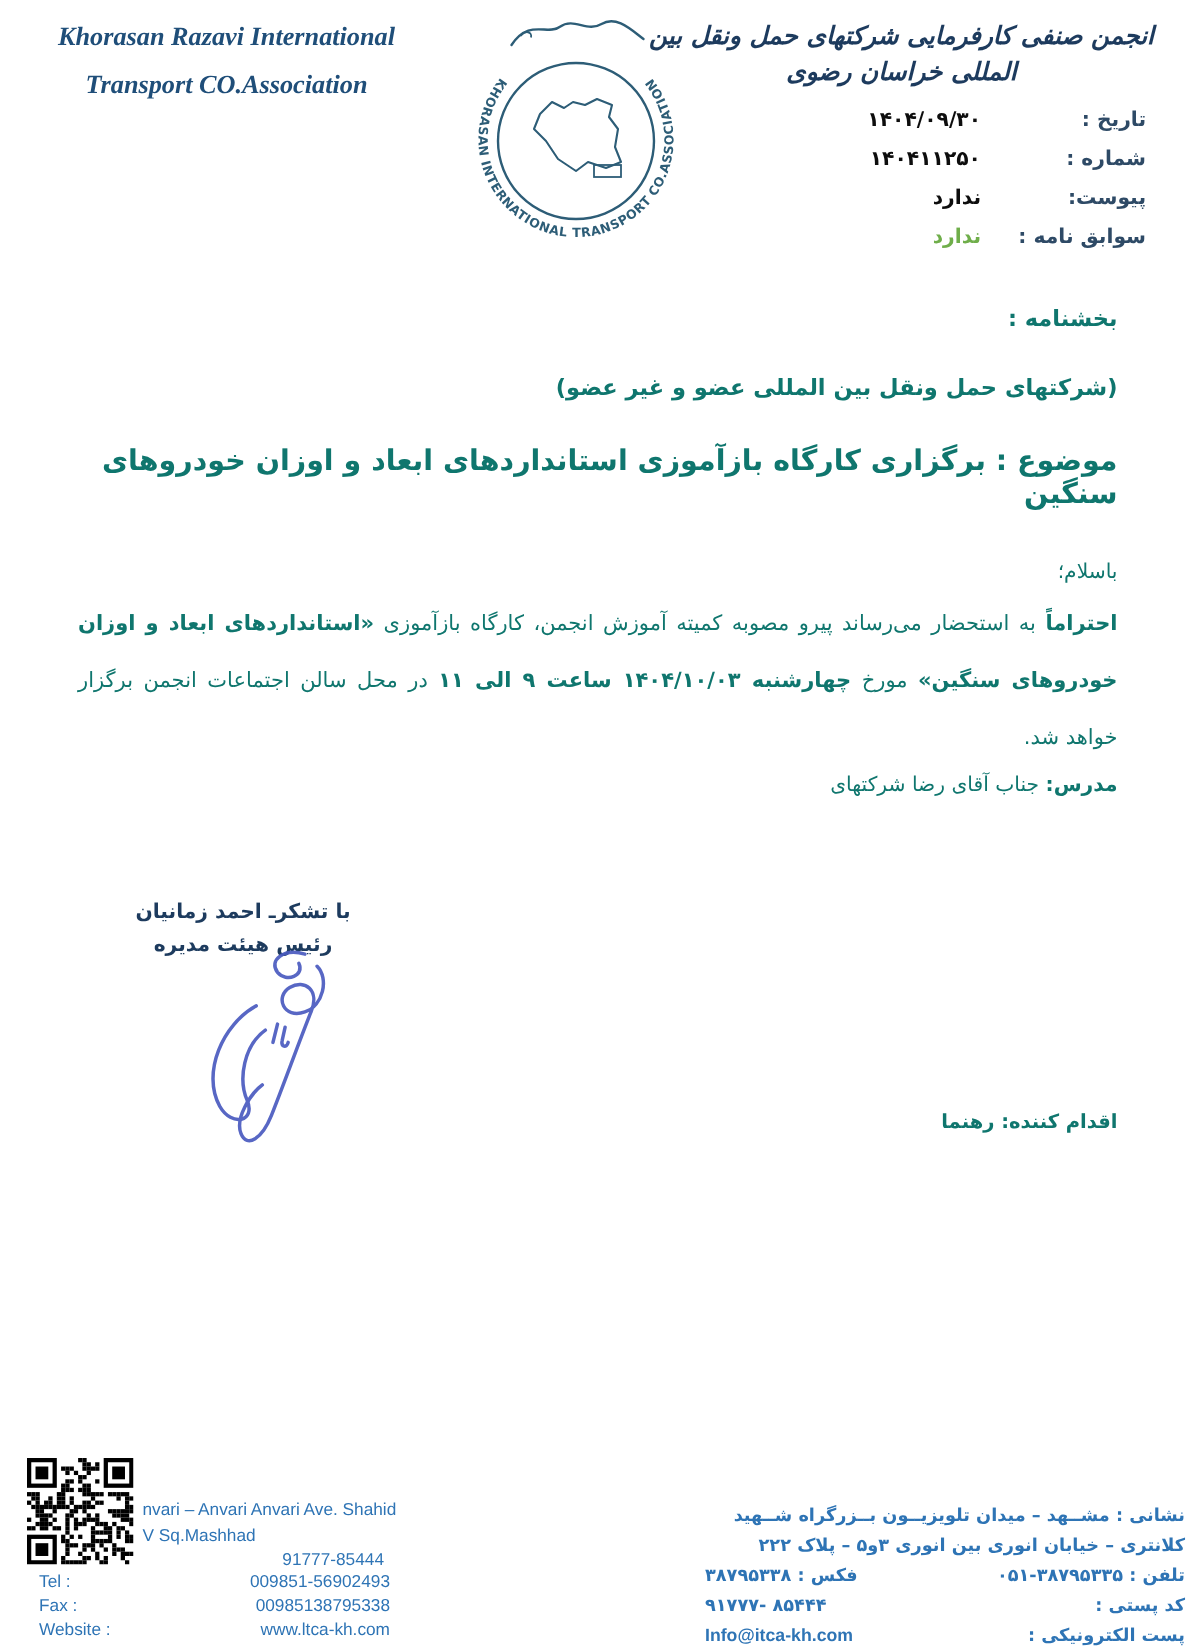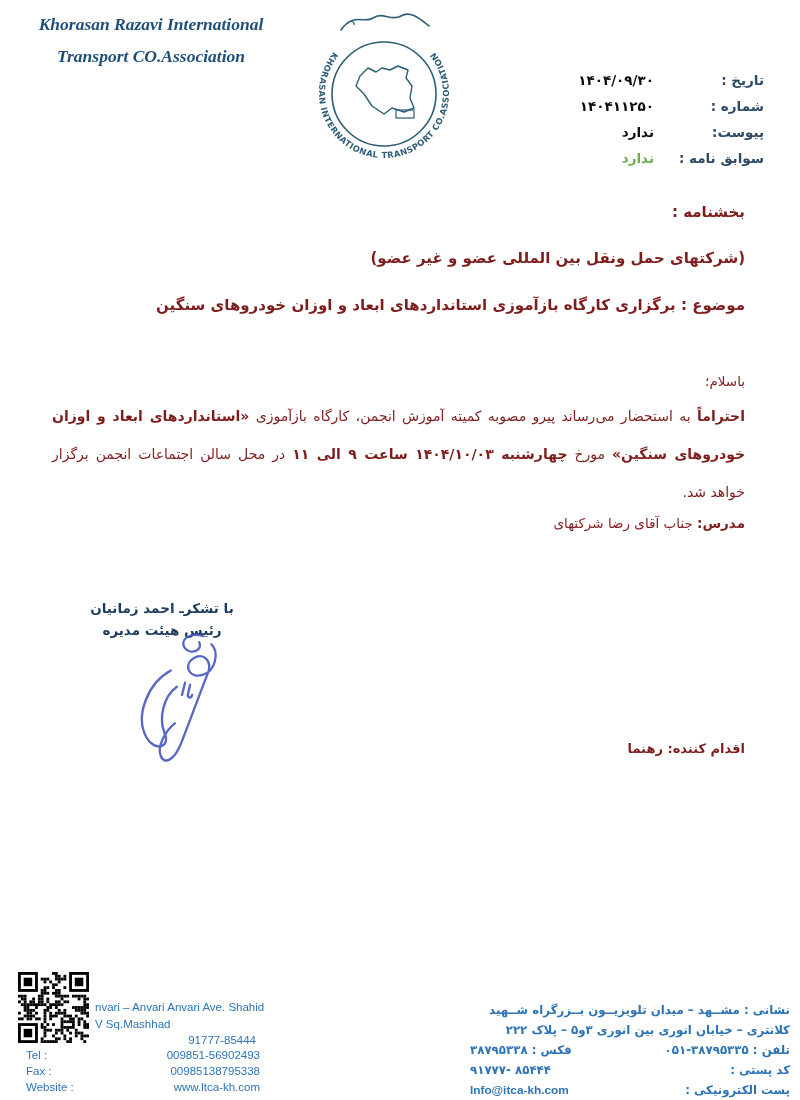--- a/index.html
+++ b/index.html
@@ -21,24 +21,24 @@
   .seal{left:303px;top:4px;width:162px;height:174px;}
   
   .fa-cal{right:8px;top:12px;width:382px;text-align:center;direction:rtl;
           font-weight:bold;font-style:italic;font-size:16.5px;line-height:1.45;color:#1d3b5e;}
   .fa-meta{right:36px;top:70px;width:232px;direction:rtl;font-size:13.5px;line-height:20px;}
   .fa-meta .row{display:grid;grid-template-columns:96px 1fr;margin-bottom:6px;}
   .fa-meta .lbl{color:#2e4a66;font-weight:600;}
   .fa-meta .val{font-weight:bold;color:#0d0d0d;padding-right:14px;}
   .green{color:#6FAE4A !important;}
   
-  .fa-line{right:55px;direction:rtl;text-align:right;color:#7f1d1d;}
+  .fa-line{right:55px;direction:rtl;text-align:right;color:#0f766e;}
   .l-bakh{top:203px;font-size:15px;font-weight:bold;}
   .l-addr{top:249px;font-size:15px;font-weight:bold;}
-  .l-subj{top:296px;font-size:15px;font-weight:bold;}
+  .l-subj{top:296px;font-size:19px;font-weight:bold;}
   .l-salam{top:373px;font-size:13.5px;}
   .l-para{top:397px;left:52px;font-size:14px;line-height:38px;text-align:justify;text-align-last:right;}
   .l-modarres{top:515px;font-size:13.5px;}
   .l-action{top:741px;font-size:13px;font-weight:600;}
   
   .sig-block{left:78px;top:597px;width:168px;direction:rtl;text-align:center;
              color:#1d3b5e;font-weight:bold;font-size:13.5px;line-height:22px;}
   .sig-svg{left:118px;top:630px;width:132px;height:142px;}
   
   .f-left{left:16px;top:970px;width:252px;height:128px;color:#2E74B5;
@@ -74,20 +74,21 @@
       <path id="ringPath" d="M 48 33 A 65 65 0 1 0 114 33" fill="none"></path>
       <text font-size="8.4" letter-spacing="0.4" fill="#2d5d77" font-family="DejaVu Sans, sans-serif" font-weight="bold">
         <textPath href="#ringPath" startOffset="50%" text-anchor="middle">KHORASAN INTERNATIONAL TRANSPORT CO.ASSOCIATION</textPath>
       </text>
       <circle cx="81" cy="90" r="52" fill="none" stroke="#2d5d77" stroke-width="1.6"></circle>
       <path d="M57,72 L65,64 L73,68 L79,64 L87,66 L95,62 L105,66 L103,74 L109,82 L107,94 L111,104 L101,108 L89,104 L81,110 L69,102 L61,90 L53,82 Z" fill="none" stroke="#2d5d77" stroke-width="1.4" stroke-linejoin="round"></path>
       <rect x="93" y="106" width="18" height="8" fill="none" stroke="#2d5d77" stroke-width="1.2"></rect>
     </svg>
   </div>
 
+  <div class="abs fa-cal">انجمن صنفی کارفرمایی شرکتهای حمل ونقل بین المللی خراسان رضوی</div>
 
   <div class="abs fa-meta">
     <div class="row">
       <span class="lbl">تاریخ :</span>
       <span class="val">۱۴۰۴/۰۹/۳۰</span>
     </div>
     <div class="row">
       <span class="lbl">شماره :</span>
       <span class="val">۱۴۰۴۱۱۲۵۰</span>
     </div>

